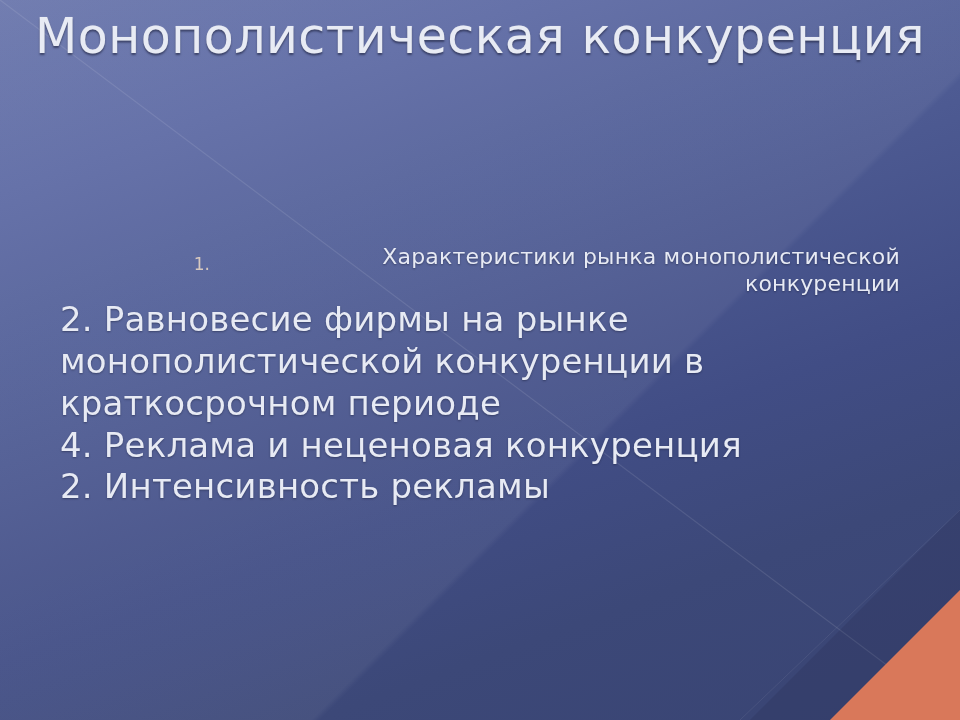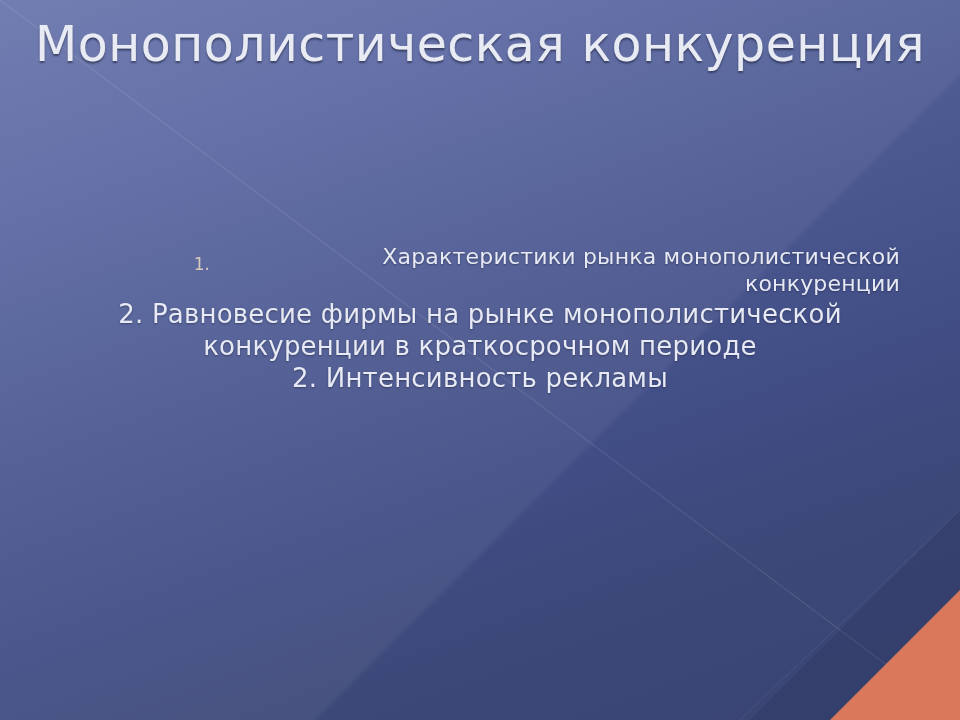--- a/index.html
+++ b/index.html
@@ -58,21 +58,21 @@
     pointer-events: none;
   }
   .title-wrap {
     position: absolute;
     top: 8px;
     left: 0;
     width: 960px;
     text-align: center;
   }
   .title {
-    margin: 8px;
+    margin: 0;
     font-family: "DejaVu Sans", sans-serif;
     font-weight: 400;
     font-size: 49px;
     line-height: 1.18;
     letter-spacing: 0.5px;
     color: #e8ebf4;
     text-shadow:
       0 2px 2px rgba(20,24,50,0.55),
       0 0 1px rgba(255,255,255,0.4);
   }
@@ -102,22 +102,22 @@
     flex: 1 1 auto;
     font-size: 22px;
     line-height: 1.23;
     color: #e7eaf4;
     text-align: right;
     text-shadow: 0 1px 2px rgba(22,26,52,0.45);
     letter-spacing: 0.2px;
   }
   .plain-lines {
     margin-top: 2px;
-    text-align: center;
-    font-size: 26px;
+    text-align: left;
+    font-size: 34px;
     line-height: 1.23;
     color: #e7eaf4;
     text-shadow: 0 1px 2px rgba(22,26,52,0.45);
     letter-spacing: 0.2px;
   }
   .plain-lines div {
     margin: 0;
   }
 </style>
 </head>
@@ -139,17 +139,18 @@
     <h1 class="title">Монополистическая конкуренция</h1>
   </div>
 
   <div class="body-wrap">
     <div class="bullet-first">
       <span class="bullet-marker">1.</span>
       <span class="bullet-text">Характеристики рынка монополистической конкуренции</span>
     </div>
     <div class="plain-lines">
       <div>2. Равновесие фирмы на рынке монополистической конкуренции в краткосрочном периоде</div>
+      <div>4. Реклама и неценовая конкуренция</div>
       <div>2. Интенсивность рекламы</div>
     </div>
   </div>
 
 </div>
 
 </body></html>

